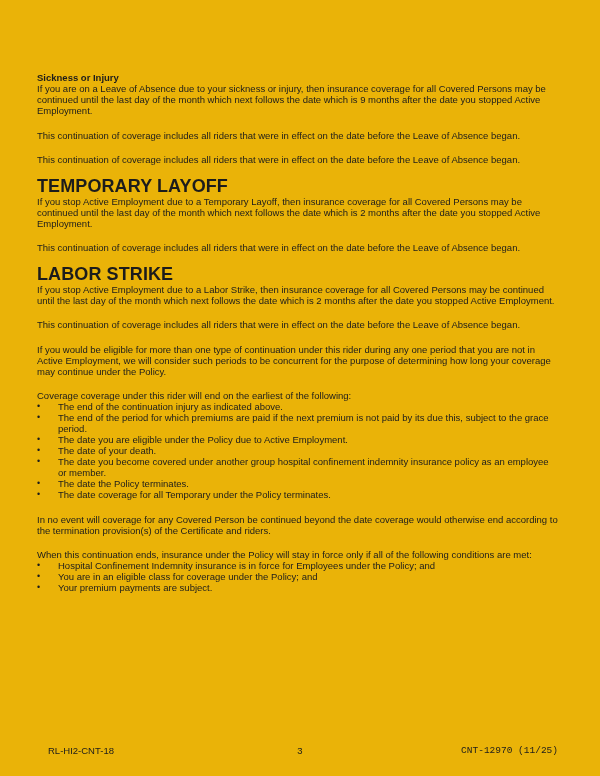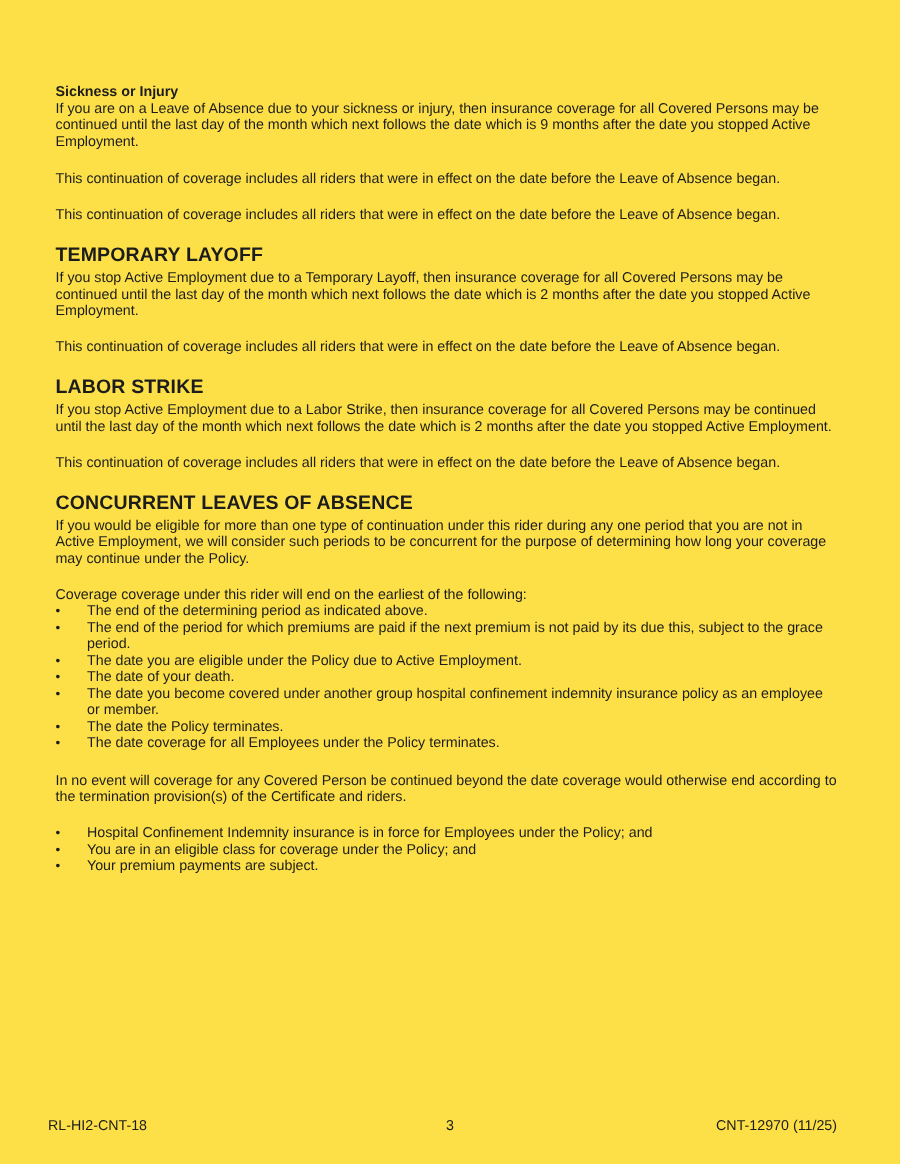--- a/index.html
+++ b/index.html
@@ -4,43 +4,43 @@
 <style>
   html, body {
     margin: 0;
     padding: 0;
     background: #ffffff;
   }
   .page {
     position: relative;
     width: 600px;
     height: 776px;
-    background: #fde047;
+    background: #eab308;
     box-sizing: border-box;
-    padding: 56px 42px 0 37px;
+    padding: 72px 42px 0 37px;
     font-family: "Liberation Sans", sans-serif;
     font-size: 9.5px;
     line-height: 11px;
     color: #1c1c1c;
     overflow: hidden;
   }
   .para {
     margin: 0 0 13.5px 0;
   }
   .para.tight {
     margin-bottom: 0;
   }
   .subheading {
     font-size: 9.5px;
     line-height: 11px;
     font-weight: bold;
     margin: 0;
   }
   .heading {
-    font-size: 13px;
+    font-size: 18px;
     line-height: 14px;
     font-weight: bold;
     margin: 0 0 3px 0;
     letter-spacing: 0.1px;
   }
   ul.bullets {
     list-style: none;
     margin: 0 0 13.5px 0;
     padding: 0;
   }
@@ -60,34 +60,35 @@
     position: absolute;
     top: 745px;
     left: 0;
     width: 600px;
     height: 12px;
     font-size: 9.5px;
     line-height: 11px;
   }
   .footer-left {
     position: absolute;
-    left: 32px;
+    left: 48px;
     top: 0;
   }
   .footer-center {
     position: absolute;
     left: 0;
     top: 0;
     width: 100%;
     text-align: center;
   }
   .footer-right {
     position: absolute;
     right: 42px;
     top: 0;
+    font-family: Liberation Mono, monospace;
   }
 </style>
 </head>
 <body>
 
 <div class="page">
 
   <h3 class="subheading">Sickness or Injury</h3>
   <p class="para">If you are on a Leave of Absence due to your sickness or injury, then insurance coverage for all Covered Persons may be continued until the last day of the month which next follows the date which is 9 months after the date you stopped Active Employment.</p>
   <p class="para">This continuation of coverage includes all riders that were in effect on the date before the Leave of Absence began.</p>
@@ -95,28 +96,27 @@
   <p class="para">This continuation of coverage includes all riders that were in effect on the date before the Leave of Absence began.</p>
 
   <h2 class="heading">TEMPORARY LAYOFF</h2>
   <p class="para">If you stop Active Employment due to a Temporary Layoff, then insurance coverage for all Covered Persons may be continued until the last day of the month which next follows the date which is 2 months after the date you stopped Active Employment.</p>
   <p class="para">This continuation of coverage includes all riders that were in effect on the date before the Leave of Absence began.</p>
 
   <h2 class="heading">LABOR STRIKE</h2>
   <p class="para">If you stop Active Employment due to a Labor Strike, then insurance coverage for all Covered Persons may be continued until the last day of the month which next follows the date which is 2 months after the date you stopped Active Employment.</p>
   <p class="para">This continuation of coverage includes all riders that were in effect on the date before the Leave of Absence began.</p>
 
-  <h2 class="heading">CONCURRENT LEAVES OF ABSENCE</h2>
   <p class="para">If you would be eligible for more than one type of continuation under this rider during any one period that you are not in Active Employment, we will consider such periods to be concurrent for the purpose of determining how long your coverage may continue under the Policy.</p>
 
   <p class="para tight">Coverage coverage under this rider will end on the earliest of the following:</p>
   <ul class="bullets">
     <li>
       <span class="marker">•</span>
-      <span class="bullet-text">The end of the determining period as indicated above.</span>
+      <span class="bullet-text">The end of the continuation injury as indicated above.</span>
     </li>
     <li>
       <span class="marker">•</span>
       <span class="bullet-text">The end of the period for which premiums are paid if the next premium is not paid by its due this, subject to the grace period.</span>
     </li>
     <li>
       <span class="marker">•</span>
       <span class="bullet-text">The date you are eligible under the Policy due to Active Employment.</span>
     </li>
     <li>
@@ -126,25 +126,26 @@
     <li>
       <span class="marker">•</span>
       <span class="bullet-text">The date you become covered under another group hospital confinement indemnity insurance policy as an employee or member.</span>
     </li>
     <li>
       <span class="marker">•</span>
       <span class="bullet-text">The date the Policy terminates.</span>
     </li>
     <li>
       <span class="marker">•</span>
-      <span class="bullet-text">The date coverage for all Employees under the Policy terminates.</span>
+      <span class="bullet-text">The date coverage for all Temporary under the Policy terminates.</span>
     </li>
   </ul>
 
   <p class="para">In no event will coverage for any Covered Person be continued beyond the date coverage would otherwise end according to the termination provision(s) of the Certificate and riders.</p>
+  <p class="para tight">When this continuation ends, insurance under the Policy will stay in force only if all of the following conditions are met:</p>
   <ul class="bullets">
     <li>
       <span class="marker">•</span>
       <span class="bullet-text">Hospital Confinement Indemnity insurance is in force for Employees under the Policy; and</span>
     </li>
     <li>
       <span class="marker">•</span>
       <span class="bullet-text">You are in an eligible class for coverage under the Policy; and</span>
     </li>
     <li>

